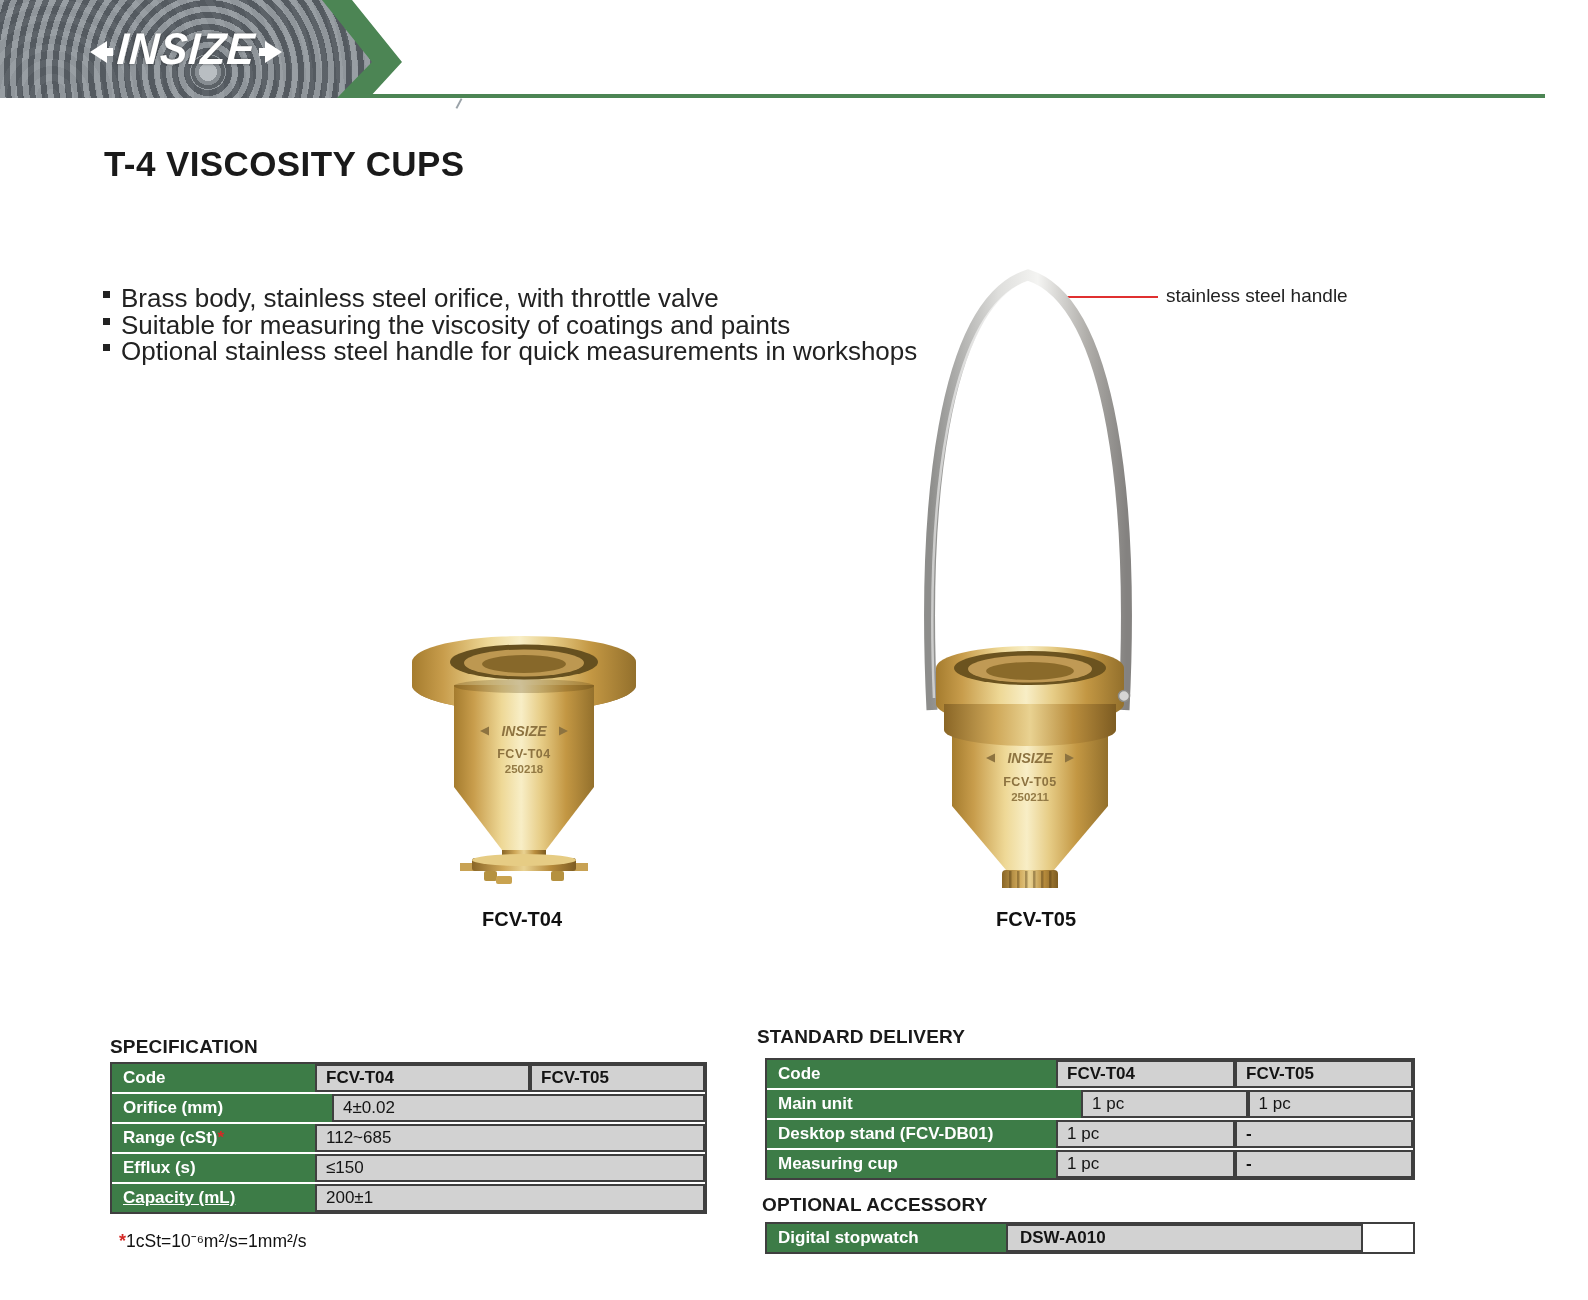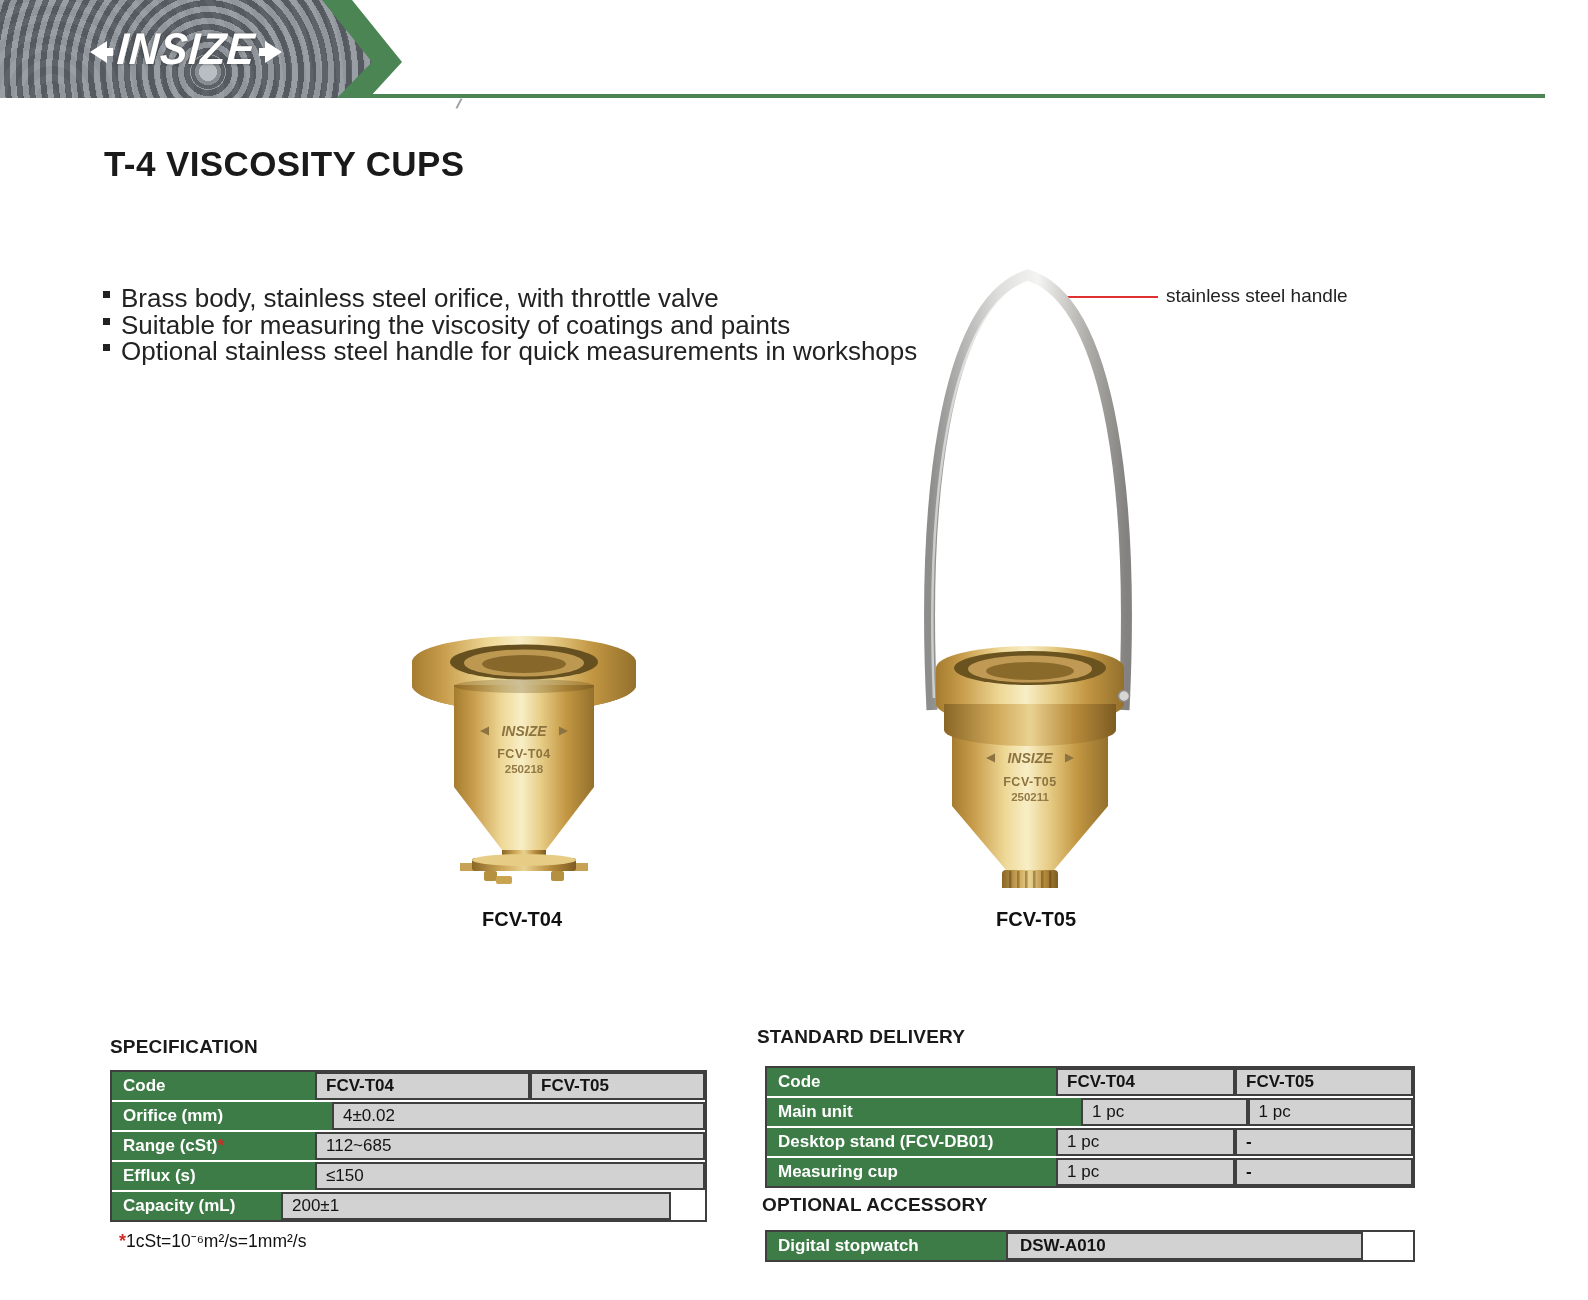--- a/index.html
+++ b/index.html
@@ -46,21 +46,21 @@
   .prod-label{position:absolute;top:908px;width:140px;text-align:center;font-size:20px;font-weight:bold;color:#111;}
   .prod-label.t04{left:452px;}
   .prod-label.t05{left:966px;}
 
   .prod-svg{position:absolute;}
 
   
   .sec-heading{position:absolute;font-size:19px;font-weight:bold;color:var(--ink);letter-spacing:.2px;}
 
   
-  .tbl{position:absolute;border:2px solid var(--border-dark);background:#fff;margin-top:8px;}
+  .tbl{position:absolute;border:2px solid var(--border-dark);background:#fff;}
   .trow{display:flex;height:28px;margin-bottom:2px;}
   .trow:last-child{margin-bottom:0;}
   .g-cell{background:var(--green);color:#fff;font-weight:bold;font-size:17px;line-height:28px;padding-left:11px;
     white-space:nowrap;overflow:hidden;}
   .v-cell{background:var(--cell-gray);border:2px solid var(--border-dark);font-size:17px;line-height:24px;
     padding-left:9px;color:#141414;white-space:nowrap;}
   .v-cell.bold{font-weight:bold;}
   .red-star{color:var(--red);font-weight:bold;}
 
   .footnote{position:absolute;left:119px;top:1228px;font-size:17.5px;color:#111;}
@@ -211,21 +211,21 @@
     </div>
     <div class="trow">
       <div class="g-cell" style="width:203px;"><span>Range (cSt)</span><span class="red-star">*</span></div>
       <div class="v-cell" style="width:390px;">112~685</div>
     </div>
     <div class="trow">
       <div class="g-cell" style="width:203px;"><span>Efflux (s)</span><span class="red-star"></span></div>
       <div class="v-cell" style="width:390px;">≤150</div>
     </div>
     <div class="trow">
-      <div class="g-cell" style="width:169px;"><span>Capacity (mL)</span><span class="red-star"></span></div>
+      <div class="g-cell" style="width:203px;text-decoration:underline;"><span>Capacity (mL)</span><span class="red-star"></span></div>
       <div class="v-cell" style="width:390px;">200±1</div>
     </div>
   </div>
   <div class="footnote"><span class="red-star">*</span><span>1cSt=10⁻⁶m²/s=1mm²/s</span></div>
 
   <div class="sec-heading" style="left:757px;top:1026px;">STANDARD DELIVERY</div>
   <div class="tbl" style="left:765px;top:1058px;width:650px;">
     <div class="trow">
       <div class="g-cell" style="width:289px;">Code</div>
       <div class="v-cell bold" style="width:179px;">FCV-T04</div>

